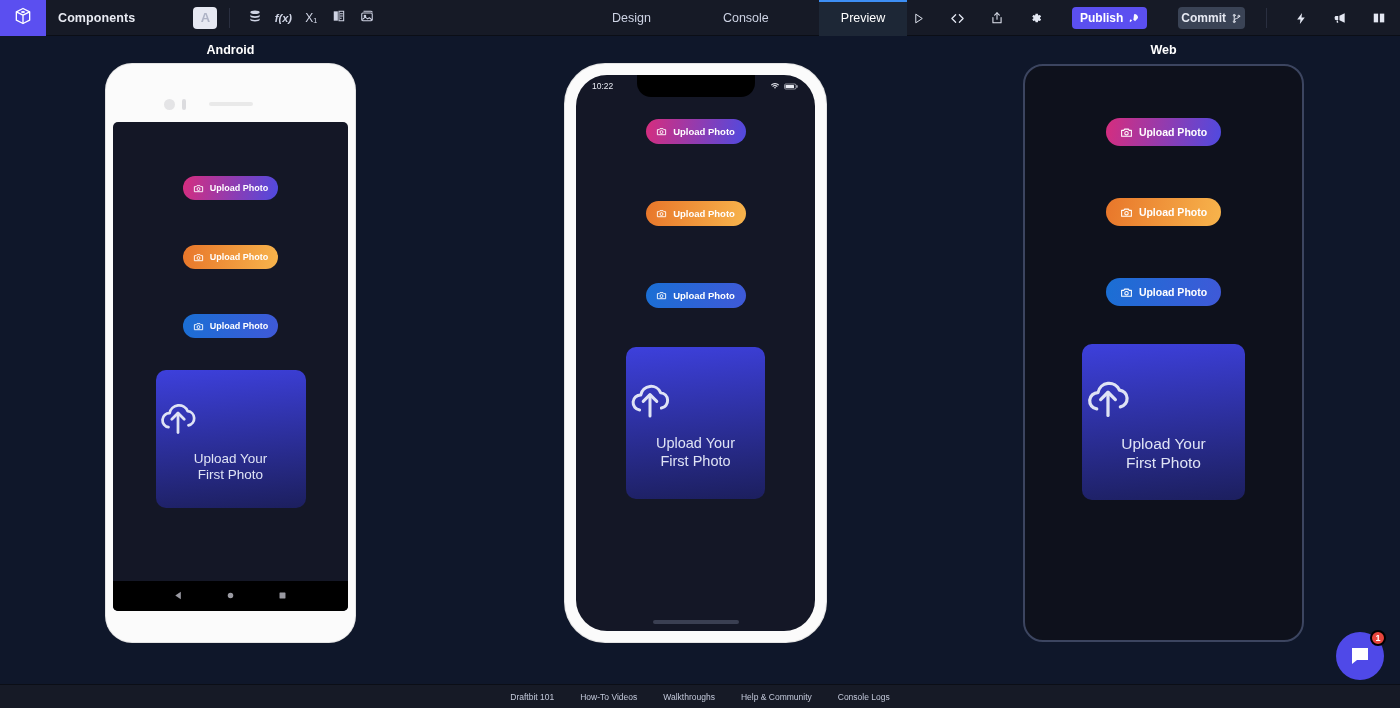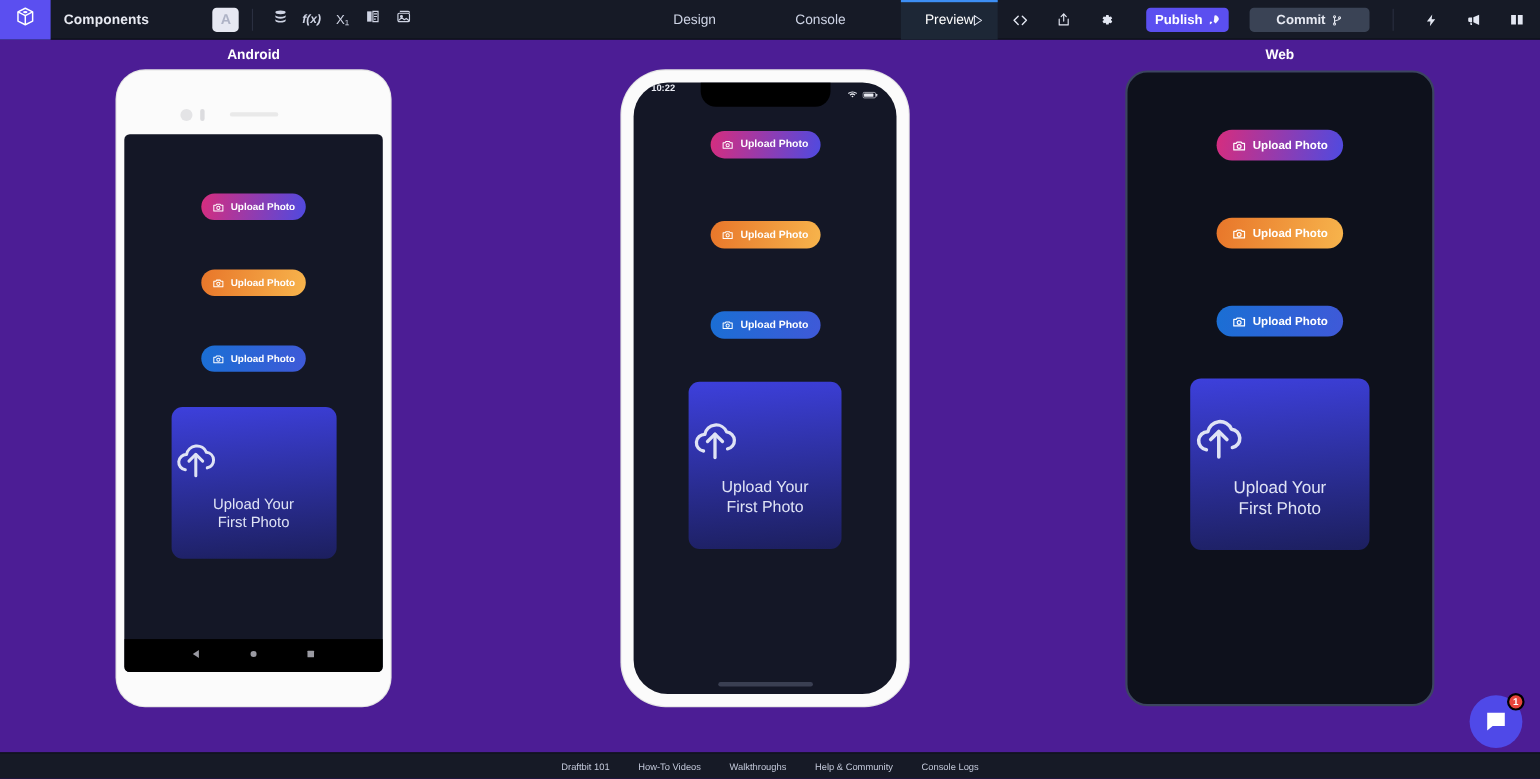--- a/index.html
+++ b/index.html
@@ -2,21 +2,21 @@
 <html><head>
 <meta charset="utf-8">
 <style>
   * { box-sizing: border-box; margin: 0; padding: 0; }
   html, body {
     width: 1400px; height: 708px;
     background: #000000;
     font-family: "Liberation Sans", sans-serif;
     overflow: hidden;
   }
-  .app { position: relative; width: 1400px; height: 708px; background: #4c1d95; }
+  .app { position: relative; width: 1400px; height: 708px; background: #0f172a; }
 
   
   .topbar {
     position: absolute; top: 0; left: 0; width: 1400px; height: 36px;
     background: #161a26; display: flex; align-items: center;
     border-bottom: 1px solid #0b0e16;
   }
   .logo-box {
     width: 46px; height: 36px; background: #5b4ff0;
     display: flex; align-items: center; justify-content: center;
@@ -61,22 +61,22 @@
     width: 26px; height: 26px; display: flex; align-items: center;
     justify-content: center; color: #d6dae8;
   }
   .btn-publish {
     background: #5b4ff0; color: #fff; font-size: 12px; font-weight: bold;
     height: 22px; border-radius: 4px; padding: 0 8px;
     display: flex; align-items: center; gap: 5px; margin-left: 10px;
   }
   .btn-commit {
     background: #3a4355; color: #e7eaf3; font-size: 12px; font-weight: bold;
-    height: 22px; border-radius: 4px; padding: 0 24px;
-    display: flex; align-items: center; gap: 5px; margin-left: 6px;
+    height: 22px; border-radius: 4px; padding: 0 3px;
+    display: flex; align-items: center; gap: 5px; margin-left: 18px;
   }
   .right-sep { width: 1px; height: 20px; background: #2a2f40; margin: 0 8px; }
 
   
   .stage { position: absolute; top: 36px; left: 0; width: 1400px; height: 648px; }
   .panel { position: absolute; top: 0; }
   .panel-title {
     color: #ffffff; font-size: 12.5px; font-weight: bold;
     text-align: center; margin-top: 7px;
   }
@@ -126,22 +126,22 @@
     width: 239px; height: 556px;
     background: #141726; border-radius: 31px; overflow: hidden;
   }
   .ios-notch {
     position: absolute; top: 0; left: 50%; transform: translateX(-50%);
     width: 118px; height: 22px; background: #000;
     border-bottom-left-radius: 14px; border-bottom-right-radius: 14px;
   }
   .ios-status {
     position: absolute; top: 0; left: 0; right: 0; height: 22px;
-    display: flex; justify-content: space-between;
-    padding: 0 16px; font-size: 8.5px; color: #e8eaf2; font-weight: bold;
+    display: flex; align-items: center; justify-content: space-between;
+    padding: 0 16px; font-size: 8.5px; color: #e8eaf2; font-weight: normal;
   }
   .ios-status .rt { display: flex; align-items: center; gap: 4px; }
   .ios-home {
     position: absolute; bottom: 7px; left: 50%; transform: translateX(-50%);
     width: 86px; height: 4px; background: #3a3f52; border-radius: 3px;
   }
 
   
   .web-frame {
     position: absolute; left: 1023px; top: 28px;

